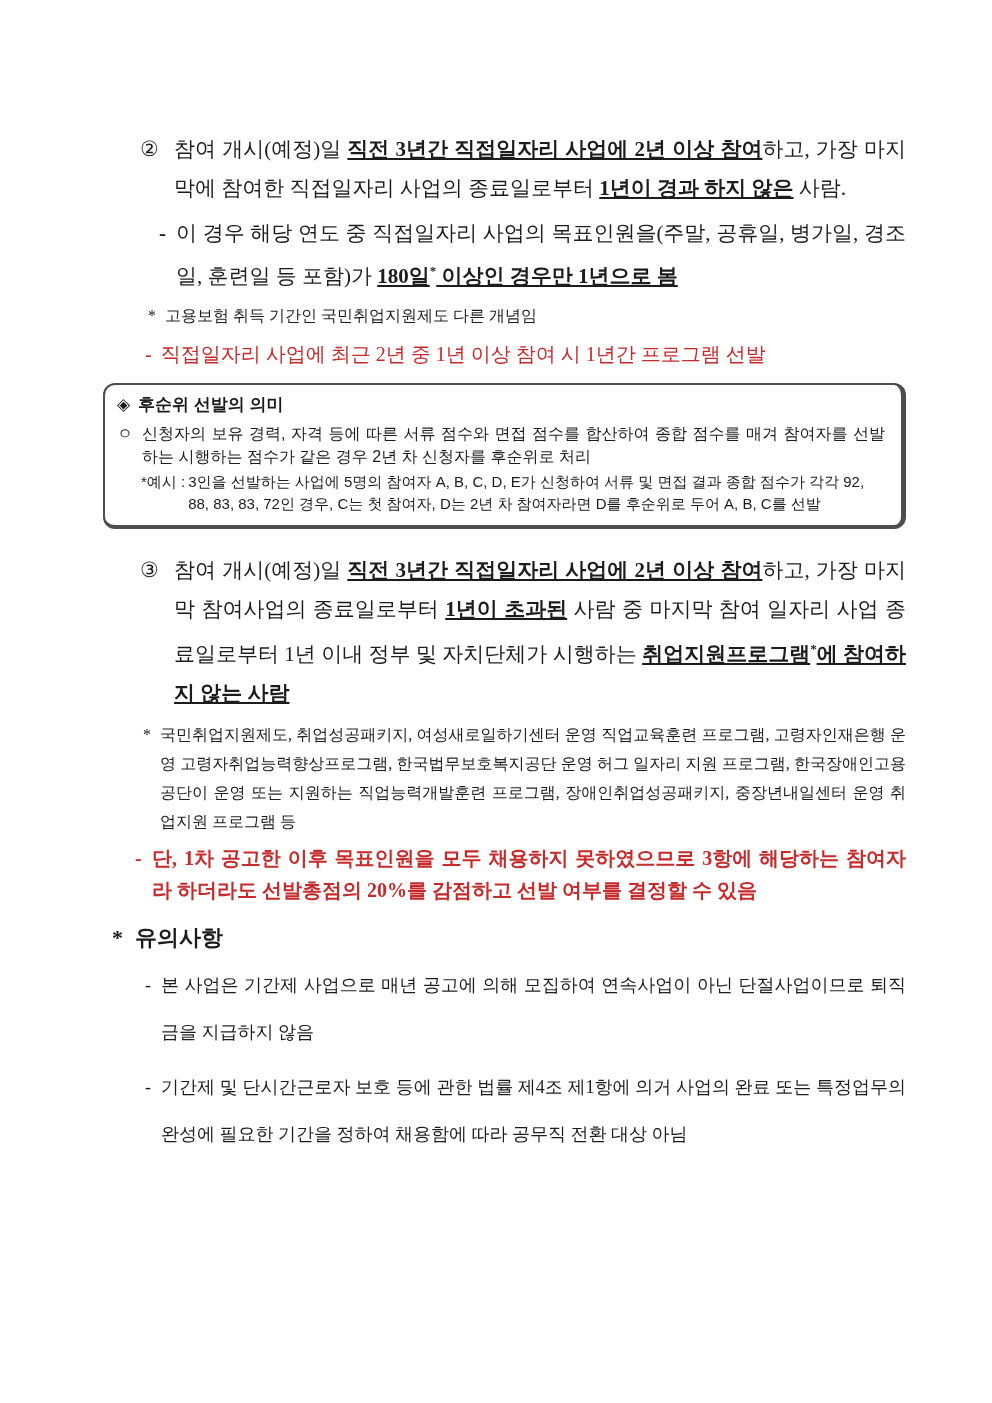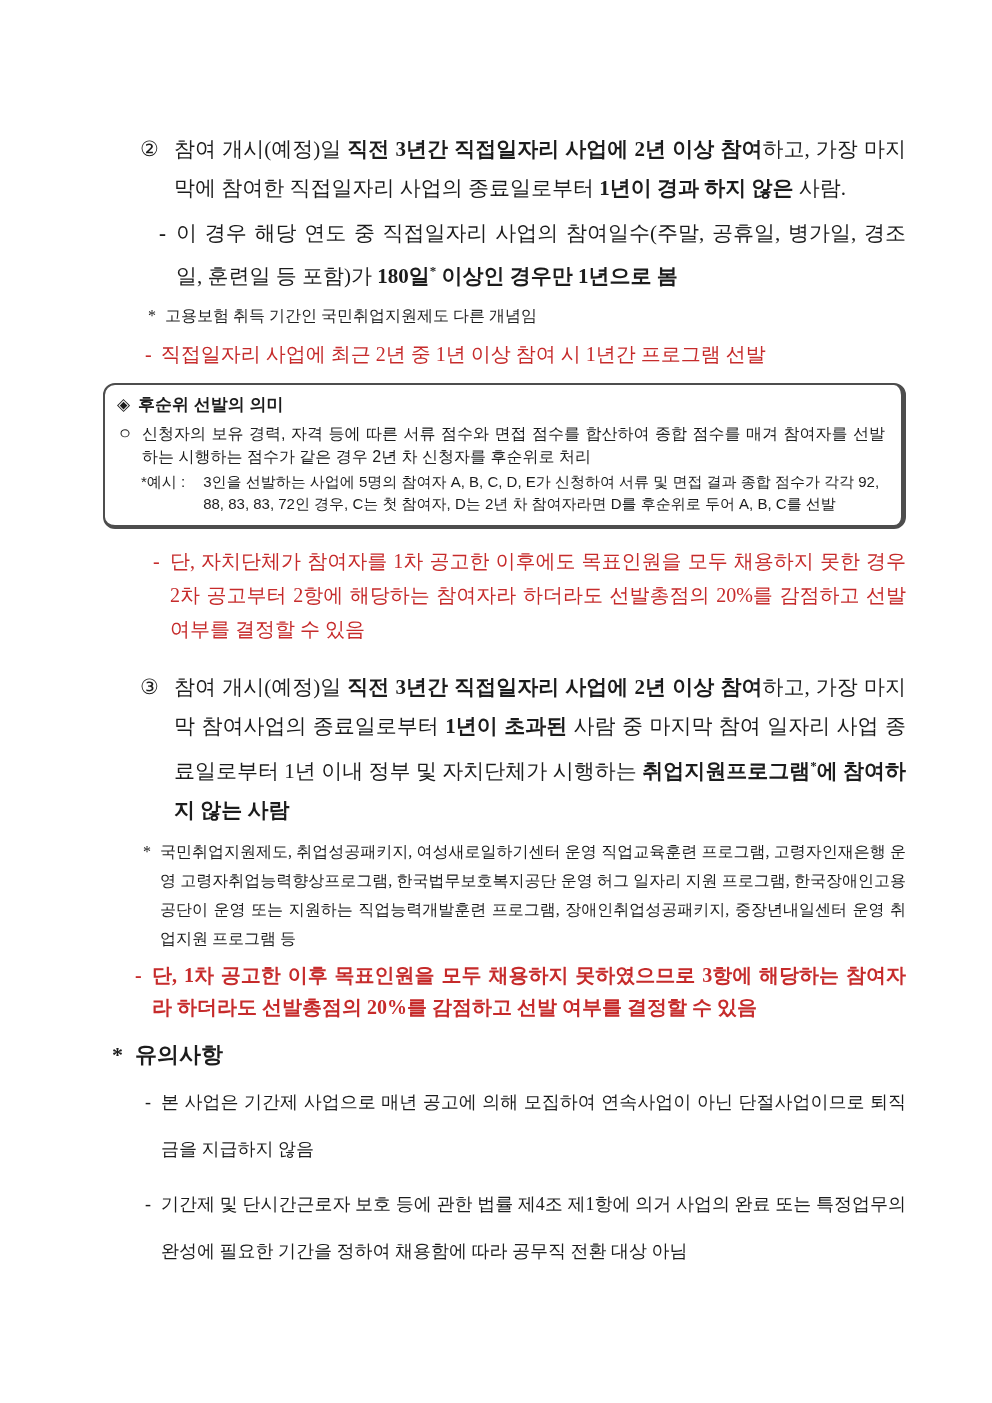--- a/index.html
+++ b/index.html
@@ -11,21 +11,21 @@
   html,body{background:#ffffff;}
   body{
     width:992px;height:1403px;overflow:hidden;
     font-family:"Liberation Serif","DejaVu Serif",serif;
     color:var(--ink);
   }
   .page{
     width:992px;height:1403px;
     padding:130px 86px 0 110px;
   }
-  .b{font-weight:bold;}
+  .b{font-weight:bold;text-decoration:underline;}
   .sup{vertical-align:super;font-size:0.62em;font-weight:bold;}
 
   
   .clause{
     margin-left:30px;
     padding-left:34px;text-indent:-34px;
     font-size:21px;line-height:39px;
     text-align:justify;
   }
   .clause .marker{display:inline-block;width:34px;text-indent:0;}
@@ -71,21 +71,21 @@
     margin:14px 0 0 -7px;
     border:2px solid var(--box-border);
     border-right-width:5px;border-bottom-width:4px;
     border-radius:12px;
     padding:7px 16px 10px 12px;
     font-family:"Liberation Sans","DejaVu Sans",sans-serif;
   }
   .box-title{display:flex;gap:8px;font-size:17px;font-weight:bold;line-height:26px;}
   .box-item{display:flex;gap:9px;font-size:16px;line-height:23px;margin-top:4px;}
   .box-item .box-item-text{flex:1;text-align:justify;}
-  .box-example{display:flex;gap:18px;font-size:15px;line-height:22px;margin:3px 0 0 24px;}
+  .box-example{display:flex;gap:3px;font-size:15px;line-height:22px;margin:3px 0 0 24px;}
   .box-example .box-example-text{flex:1;}
 
   
   .notes-header{
     display:flex;gap:12px;
     margin:16px 0 0 2px;
     font-size:22px;font-weight:bold;line-height:32px;
   }
   .note-item{
     margin:8px 0 0 35px;
@@ -95,21 +95,21 @@
   }
   .note-item .marker{display:inline-block;width:16px;text-indent:0;}
 </style>
 </head>
 <body>
 
 <div class="page">
 
   <div class="clause"><span class="marker">②</span><span>참여 개시(예정)일 </span><span class="b">직전 3년간 직접일자리 사업에 2년 이상 참여</span><span>하고, 가장 마지막에 참여한 직접일자리 사업의 종료일로부터 </span><span class="b">1년이 경과 하지 않은</span><span> 사람.</span></div>
 
-  <div class="subdash"><span class="marker">-</span><span>이 경우 해당 연도 중 직접일자리 사업의 참여일수(주말, 공휴일, 병가일, 경조일, 훈련일 등 포함)가 </span><span class="b">180일</span><span class="sup">*</span><span class="b"> 이상인 경우만 1년으로 봄</span></div>
+  <div class="subdash"><span class="marker">-</span><span>이 경우 해당 연도 중 직접일자리 사업의 목표인원을(주말, 공휴일, 병가일, 경조일, 훈련일 등 포함)가 </span><span class="b">180일</span><span class="sup">*</span><span class="b"> 이상인 경우만 1년으로 봄</span></div>
 
   <div class="fn">
       <span>*</span>
       <div class="fn-text">고용보험 취득 기간인 국민취업지원제도 다른 개념임</div>
     </div>
 
   <div class="redline">
       <span>-</span>
       <div>직접일자리 사업에 최근 2년 중 1년 이상 참여 시 1년간 프로그램 선발</div>
     </div>
@@ -122,21 +122,20 @@
     <div class="box-item">
         <span>ㅇ</span>
         <div class="box-item-text">신청자의 보유 경력, 자격 등에 따른 서류 점수와 면접 점수를 합산하여 종합 점수를 매겨 참여자를 선발하는 시행하는 점수가 같은 경우 2년 차 신청자를 후순위로 처리</div>
       </div>
     <div class="box-example">
         <span>*예시 :</span>
         <div class="box-example-text">3인을 선발하는 사업에 5명의 참여자 A, B, C, D, E가 신청하여 서류 및 면접 결과 종합 점수가 각각 92, 88, 83, 83, 72인 경우, C는 첫 참여자, D는 2년 차 참여자라면 D를 후순위로 두어 A, B, C를 선발</div>
       </div>
   </div>
 
-  <div class="rednote"><span class="marker">-</span><span>단, 자치단체가 참여자를 1차 공고한 이후에도 목표인원을 모두 채용하지 못한 경우 2차 공고부터 2항에 해당하는 참여자라 하더라도 선발총점의 20%를 감점하고 선발 여부를 결정할 수 있음</span></div>
 
   <div class="clause clause3"><span class="marker">③</span><span>참여 개시(예정)일 </span><span class="b">직전 3년간 직접일자리 사업에 2년 이상 참여</span><span>하고, 가장 마지막 참여사업의 종료일로부터 </span><span class="b">1년이 초과된</span><span> 사람 중 마지막 참여 일자리 사업 종료일로부터 1년 이내 정부 및 자치단체가 시행하는 </span><span class="b">취업지원프로그램</span><span class="sup">*</span><span class="b">에 참여하지 않는 사람</span></div>
 
   <div class="fn fn-3">
       <span>*</span>
       <div class="fn-text">국민취업지원제도, 취업성공패키지, 여성새로일하기센터 운영 직업교육훈련 프로그램, 고령자인재은행 운영 고령자취업능력향상프로그램, 한국법무보호복지공단 운영 허그 일자리 지원 프로그램, 한국장애인고용공단이 운영 또는 지원하는 직업능력개발훈련 프로그램, 장애인취업성공패키지, 중장년내일센터 운영 취업지원 프로그램 등</div>
     </div>
 
   <div class="rednote rednote-2"><span class="marker">-</span><span>단, 1차 공고한 이후 목표인원을 모두 채용하지 못하였으므로 3항에 해당하는 참여자라 하더라도 선발총점의 20%를 감점하고 선발 여부를 결정할 수 있음</span></div>
 

